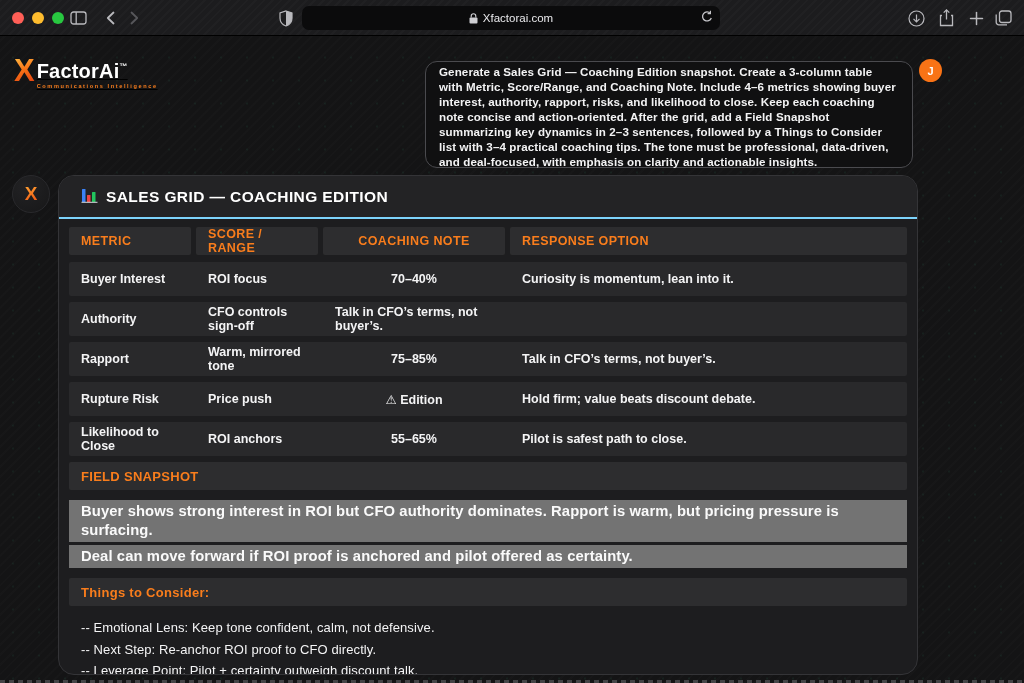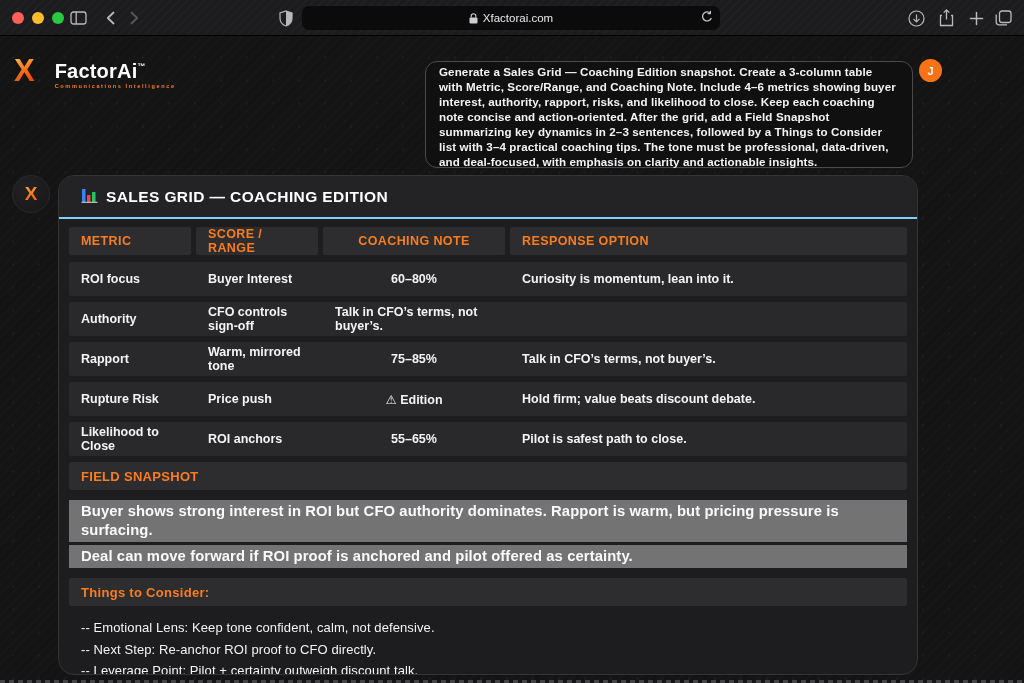--- a/index.html
+++ b/index.html
@@ -27,21 +27,21 @@
     background:#0b0b0c; display:flex; align-items:center; justify-content:center; color:#e9e9ec; }
   .urlbar .site { font-size:11.5px; margin-left:5px; }
   .urlbar .lockwrap { display:flex; align-items:center; color:#cfcfd3; }
   .urlbar .reload { position:absolute; right:7px; top:4px; color:#c4c4c8; }
 
   
   .logo { position:absolute; left:14px; top:56px; display:flex; align-items:flex-start; }
   .logo-x { font-size:31px; font-weight:900; line-height:30px;
     background:linear-gradient(160deg,#ffb23e 10%,#f97316 45%,#e23d12 95%);
     -webkit-background-clip:text; background-clip:text; color:transparent; }
-  .logo-col { margin-left:20px; }
+  .logo-col { margin-left:2px;text-decoration:underline; }
   .logo-name { color:#fff; font-weight:800; font-size:20px; line-height:22px; letter-spacing:0.2px; }
   .logo-tm { color:#fff; font-size:8px; vertical-align:9px; font-weight:700; }
   .logo-tag { color:#f97d1c; font-size:5.6px; font-weight:700; letter-spacing:1.6px; margin-top:1px; }
 
   .prompt-box { position:absolute; left:425px; top:61px; width:488px; height:107px;
     border:1.5px solid #4a4a4e; border-radius:12px; background:#101011;
     padding:2px 13px; color:#f3f3f4; font-size:11.6px; font-weight:700; line-height:15px; letter-spacing:0.1px; }
   .avatar { position:absolute; left:919px; top:59px; width:23px; height:23px; border-radius:50%;
     background:#f97316; color:#fff; font-weight:800; font-size:11px;
     display:flex; align-items:center; justify-content:center; }
@@ -194,23 +194,23 @@
     <div class="panel-body">
 
       <div class="grid-row thead">
         <div class="th">METRIC</div>
         <div class="th">SCORE / RANGE</div>
         <div class="th center">COACHING NOTE</div>
         <div class="th">RESPONSE OPTION</div>
       </div>
 
       <div class="grid-row trow">
+        <div>Buyer Interest</div>
         <div>ROI focus</div>
-        <div>Buyer Interest</div>
-        <div class="center">60–80%</div>
+        <div class="center">70–40%</div>
         <div>Curiosity is momentum, lean into it.</div>
       </div>
       <div class="grid-row trow">
         <div>Authority</div>
         <div>CFO controls sign-off</div>
         <div>Talk in CFO’s terms, not buyer’s.</div>
       </div>
       <div class="grid-row trow">
         <div>Rapport</div>
         <div>Warm, mirrored tone</div>

